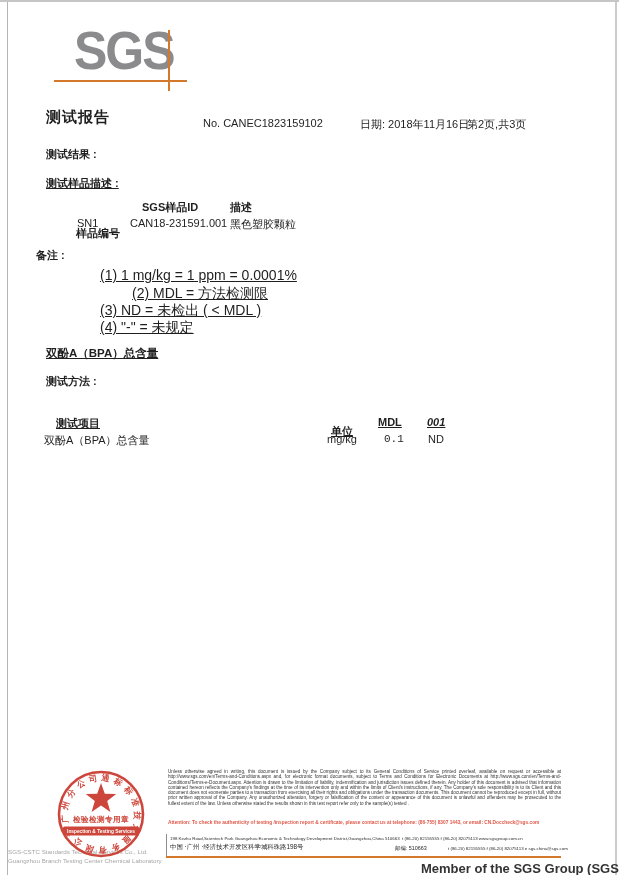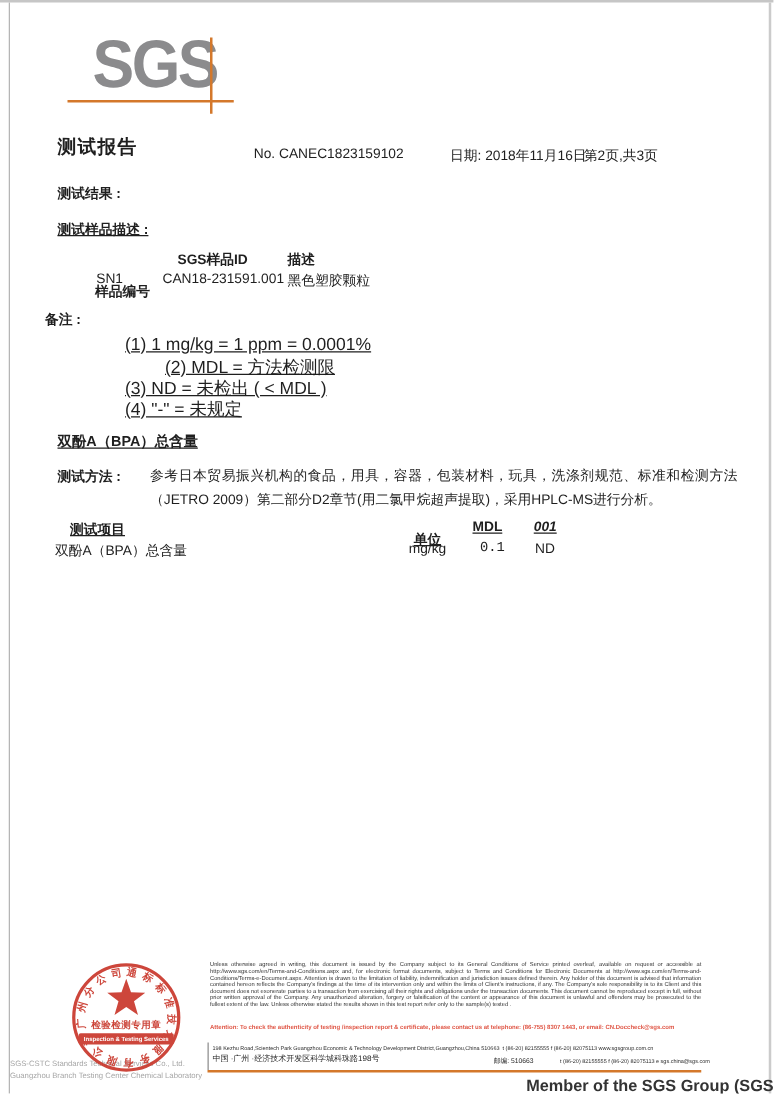--- a/index.html
+++ b/index.html
@@ -95,21 +95,20 @@
   <div class="abs t sample-c3">黑色塑胶颗粒</div>
 
   <div class="abs lbl notes-heading">备注 :</div>
   <div class="abs note note1">(1) 1 mg/kg = 1 ppm = 0.0001%</div>
   <div class="abs note note2">(2) MDL = 方法检测限</div>
   <div class="abs note note3">(3) ND = 未检出 ( &lt; MDL )</div>
   <div class="abs note note4">(4) "-" = 未规定</div>
 
   <div class="abs bpa-heading">双酚A（BPA）总含量</div>
   <div class="abs lbl method-label">测试方法 :</div>
-  <div class="abs method-text">参考日本贸易振兴机构的食品，用具，容器，包装材料，玩具，洗涤剂规范、标准和检测方法（JETRO 2009）第二部分D2章节(用二氯甲烷超声提取)，采用HPLC-MS进行分析。</div>
 
   <div class="abs rt-h rt-h1">测试项目</div>
   <div class="abs rt-h rt-h2">单位</div>
   <div class="abs rt-h rt-h3">MDL</div>
   <div class="abs rt-h rt-h4">001</div>
   <div class="abs t rt-c1">双酚A（BPA）总含量</div>
   <div class="abs t rt-c2">mg/kg</div>
   <div class="abs t rt-c3">0.1</div>
   <div class="abs t rt-c4">ND</div>
 

